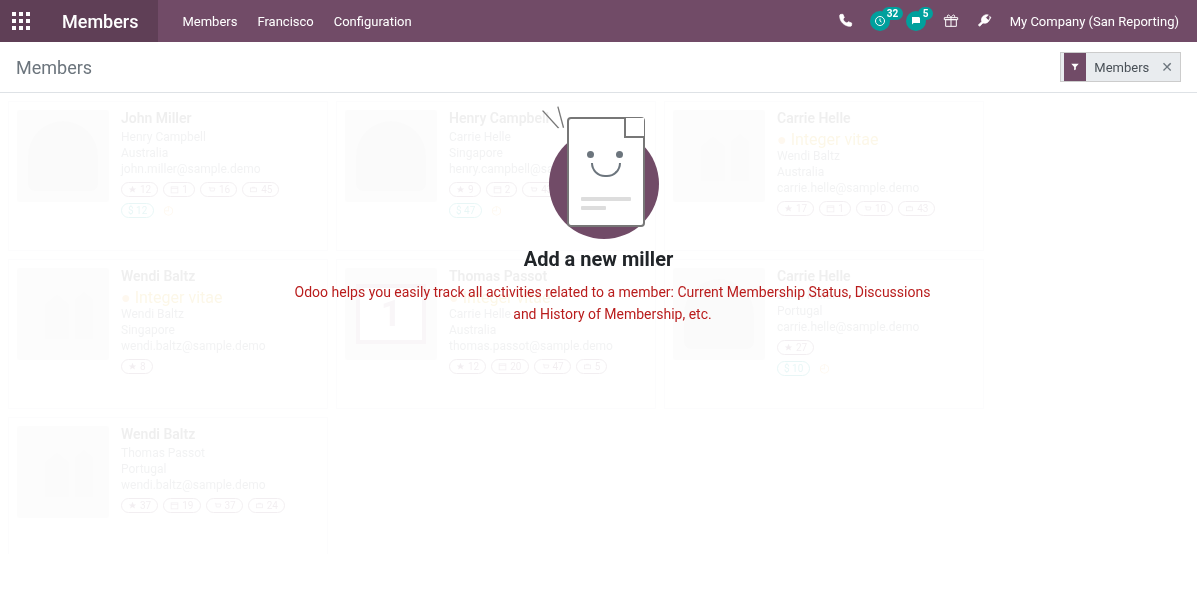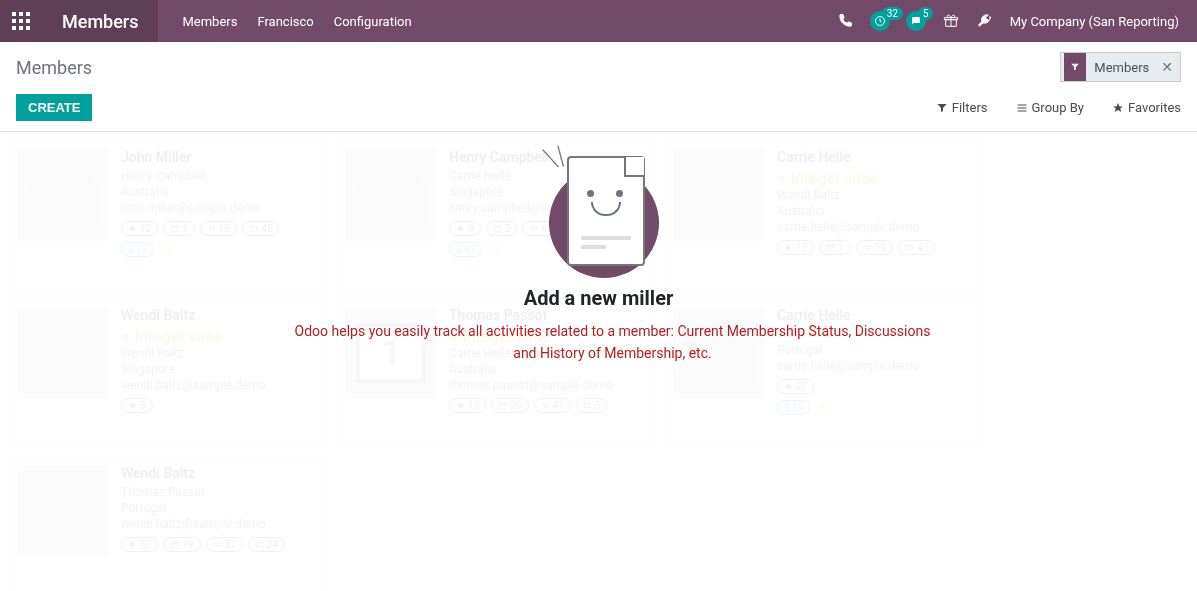--- a/index.html
+++ b/index.html
@@ -11,21 +11,21 @@
   .nav-apps svg { width: 18px; height: 18px; }
   .nav-brand { padding: 0 20px; font-size: 18px; font-weight: 500; background: #5f3f56; height: 42px; display: flex; align-items: center; }
   .nav-links { display: flex; margin-left: 24px; gap: 20px; font-size: 13px; }
   .nav-link { color: #fff; cursor: pointer; }
   .nav-spacer { flex: 1; }
   .nav-right { display: flex; align-items: center; gap: 16px; padding-right: 10px; }
   .nav-icon { width: 18px; height: 18px; display: flex; align-items: center; justify-content: center; cursor: pointer; position: relative; }
   .nav-icon svg { width: 16px; height: 16px; stroke: #fff; fill: #fff; }
   .badge-wrap { position: relative; display: flex; align-items: center; cursor: pointer; }
   .badge-circle { width: 20px; height: 20px; border-radius: 50%; background: #00A09D; display: flex; align-items: center; justify-content: center; }
-  .badge-num { position: absolute; top: -4px; left: 12px; background: #00A09D; color: #fff; font-size: 10px; padding: 1px 5px; border-radius: 7px; font-weight: 400; }
+  .badge-num { position: absolute; top: -4px; left: 12px; background: #00A09D; color: #fff; font-size: 10px; padding: 1px 5px; border-radius: 7px; font-weight: 700; }
   .company-name { font-size: 13px; }
 
   
   .control-panel { border-bottom: 1px solid #dee2e6; padding: 10px 16px 10px 16px; }
   .cp-top { display: flex; align-items: center; }
   .breadcrumb { font-size: 18px; color: #6c757d; }
   .cp-search { margin-left: auto; display: flex; align-items: center; border: 1px solid #ccc; background: #fff; height: 30px; }
   .search-facet { background: #e9ecef; display: flex; align-items: center; height: 100%; padding: 0 3px; }
   .facet-icon { background: #714B67; width: 22px; height: 100%; display: flex; align-items: center; justify-content: center; }
   .facet-icon svg { width: 10px; height: 10px; fill: #fff; }
@@ -143,43 +143,20 @@
         <div class="facet-icon">
             <svg viewBox="0 0 24 24">
               <path d="M3 4h18l-7 8v6l-4 2v-8z"></path>
             </svg>
           </div>
         <div class="facet-label">Members</div>
         <div class="facet-remove">✕</div>
       </div>
     </div>
   </div>
-  <div class="cp-bottom">
-    <button class="create-btn">CREATE</button>
-    <div class="search-toolbar">
-      <div class="tb-btn">
-          <svg viewBox="0 0 24 24">
-            <path d="M3 4h18l-7 8v6l-4 2v-8z"></path>
-          </svg>
-          <span>Filters</span>
-        </div>
-      <div class="tb-btn">
-          <svg viewBox="0 0 24 24">
-            <path d="M3 6h18M3 12h18M3 18h18" stroke="#4c4c4c" stroke-width="2"></path>
-          </svg>
-          <span>Group By</span>
-        </div>
-      <div class="tb-btn">
-          <svg viewBox="0 0 24 24">
-            <path d="M12 2l3 7h7l-5.5 4 2 7-6.5-4-6.5 4 2-7L2 9h7z"></path>
-          </svg>
-          <span>Favorites</span>
-        </div>
-    </div>
-  </div>
 </div>
 
 <div class="kanban-wrap">
   <div class="kanban" id="kanban">
     <div class="kcard">
       <div class="kcard-img">
           <div class="avatar-shape"></div>
         </div>
       <div class="kcard-body">
         <div class="kcard-name">John Miller</div>

